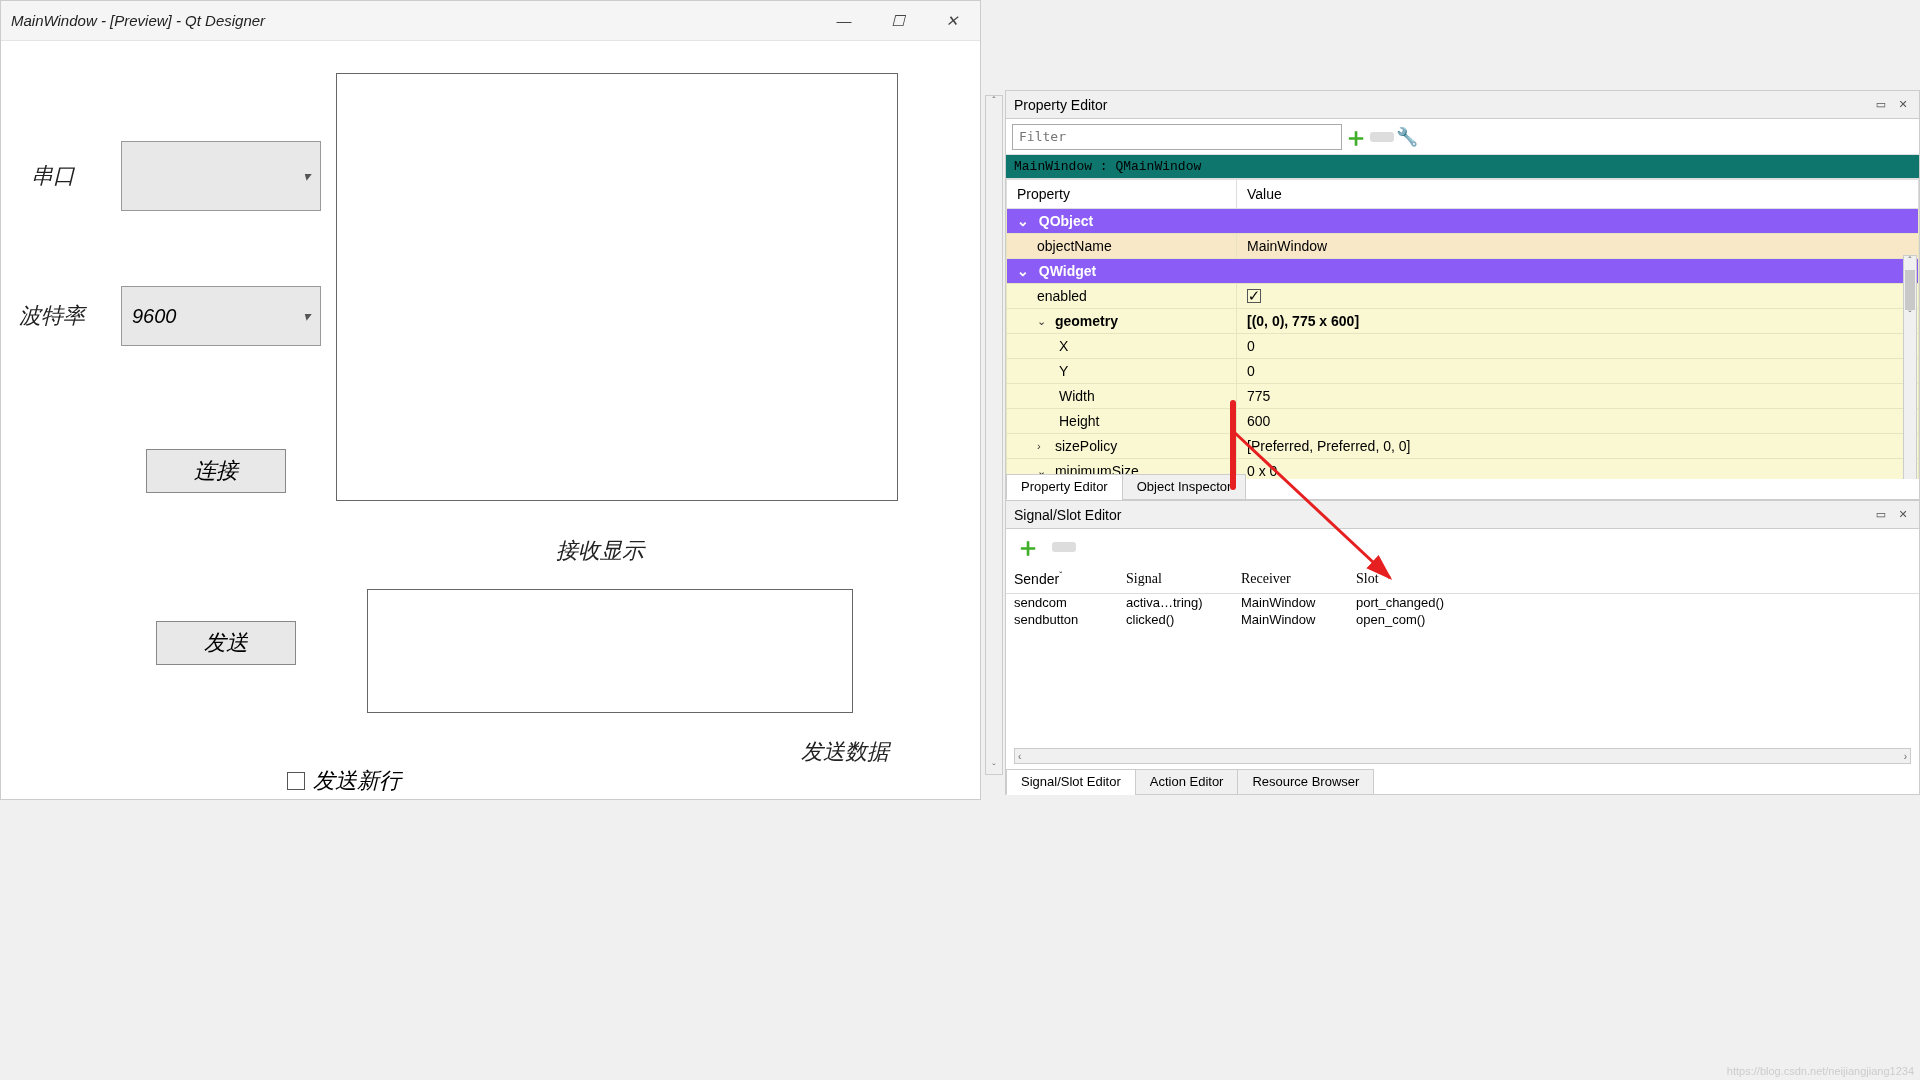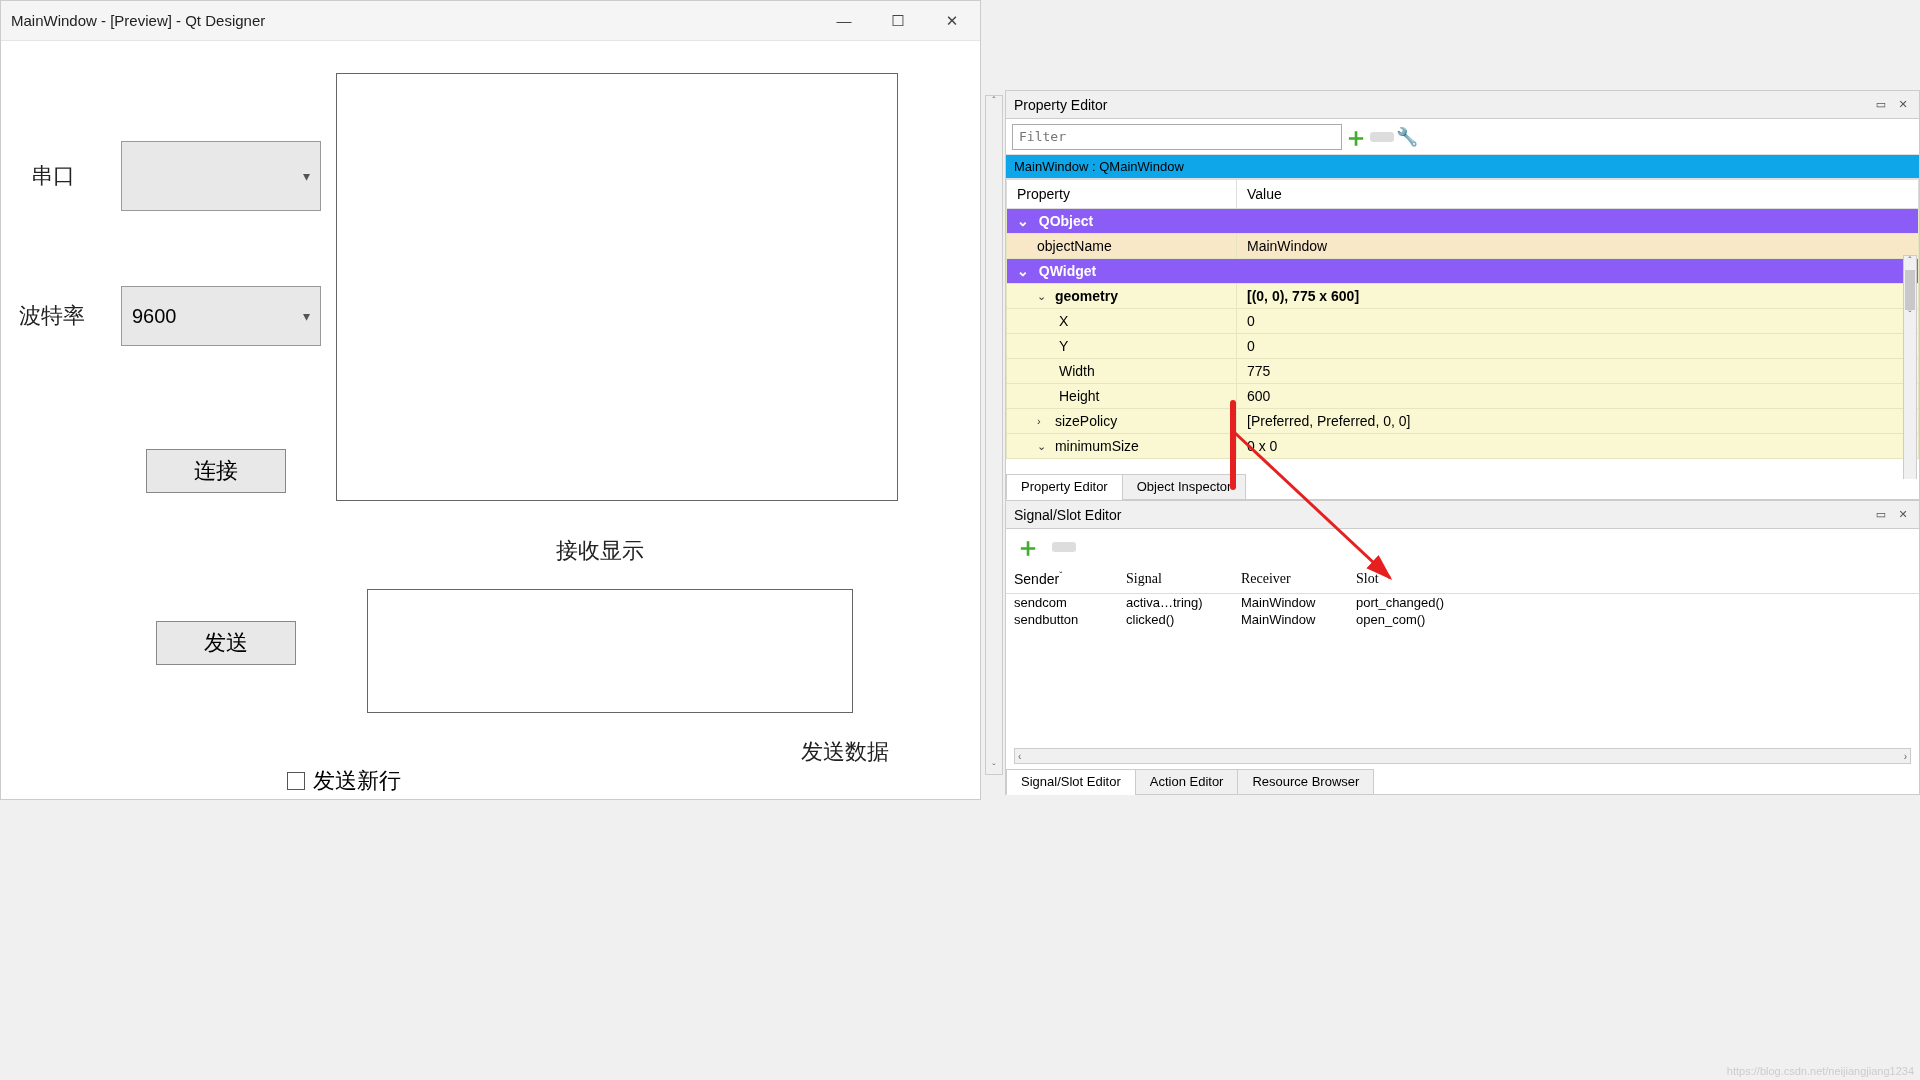--- a/index.html
+++ b/index.html
@@ -1,21 +1,21 @@
 <!DOCTYPE html>
 <html><head>
 <meta charset="utf-8">
 <style>
   * { box-sizing: border-box; margin: 0; padding: 0; font-family: "Microsoft YaHei", "Segoe UI", sans-serif; }
   body { width: 1920px; height: 1080px; background: #f0f0f0; overflow: hidden; position: relative; }
   
   
   .preview-window {
     position: absolute; left: 0; top: 0; width: 981px; height: 800px;
-    background: #fff; border: 1px solid #ccc;
+    background: #fff; border: 1px solid #ccc; font-style: italic;
   }
   .titlebar {
     height: 40px; display: flex; align-items: center; justify-content: space-between;
     padding: 0 10px; background: #f5f5f5; border-bottom: 1px solid #e5e5e5;
   }
   .titlebar .title { font-size: 15px; color: #222; }
   .titlebar .controls { display: flex; gap: 18px; align-items: center; }
   .winbtn { width: 36px; height: 28px; display:flex; align-items:center; justify-content:center; font-size:15px; color:#444; cursor:pointer; }
   
   .preview-body { position: relative; width:100%; height:calc(100% - 40px); background:#fff; }
@@ -34,21 +34,21 @@
   .panel-header .hactions { display:flex; gap:6px; }
   .dockbtn { width:16px; height:16px; display:flex; align-items:center; justify-content:center; font-size:11px; cursor:pointer; color:#555;}
   
   .prop-panel { position:absolute; left:0; top:90px; right:0; height:410px; background:#fff; border:1px solid #ccc;}
   .prop-toolbar { height:36px; display:flex; align-items:center; gap:2px; padding:4px 6px; border-bottom:1px solid #ddd;}
   .filter-input { flex:0 0 330px; height:26px; border:1px solid #aaa; padding:2px 6px; font-size:13px; font-family: "Consolas", monospace; color:#888;}
   .tb-icon { width:24px; height:24px; display:flex; align-items:center; justify-content:center; cursor:pointer; font-size:18px;}
   .plus { color:#3fae29; font-weight:bold; font-size:26px; line-height:18px;}
   .minus { color:#a53; background:#ddd; border-radius:3px; width:28px; height:10px; }
   .wrench { color:#888; }
-  .obj-path { font-family:Liberation Sans, sans-serif; font-size:13px; padding:4px 8px; border-bottom:1px solid #ddd; background:#0ea5e9;}
+  .obj-path { font-family:Liberation Mono, monospace; font-size:13px; padding:4px 8px; border-bottom:1px solid #ddd; background:#0f766e;}
   
   .prop-table { width:100%; border-collapse:collapse; font-size:14px; }
   .prop-table th { text-align:left; padding:6px 10px; border:1px solid #ddd; background:#fff; font-weight:normal;}
   .prop-table td { padding:4px 10px; border:1px solid #e5e5c0; }
   .group-row td { background:#8b5cf6; color:#fff; font-weight:bold; }
   .group-row .chev { display:inline-block; width:14px; }
   .yellow td { background:#faf8d2; }
   .peach td { background:#f8e8c8; }
   .indent-1 { padding-left:30px !important; }
   .indent-2 { padding-left:52px !important; }
@@ -162,20 +162,24 @@
       </tr>
       <tr class="group-row">
               <td colspan="2"><span class="chev">⌄</span>&nbsp;&nbsp;<b>QObject</b></td>
             </tr>
       <tr class="peach">
               <td class="indent-1">objectName</td>
               <td>MainWindow</td>
             </tr>
       <tr class="group-row">
               <td colspan="2"><span class="chev">⌄</span>&nbsp;&nbsp;<b>QWidget</b></td>
+            </tr>
+      <tr class="yellow">
+              <td class="indent-1">enabled</td>
+              <td><span class="checkmark">✓</span></td>
             </tr>
       <tr class="yellow">
               <td class="indent-1"><span class="chevron">⌄</span> <b>geometry</b></td>
               <td><b>[(0, 0), 775 x 600]</b></td>
             </tr>
       <tr class="yellow">
               <td class="indent-2">X</td>
               <td>0</td>
             </tr>
       <tr class="yellow">

